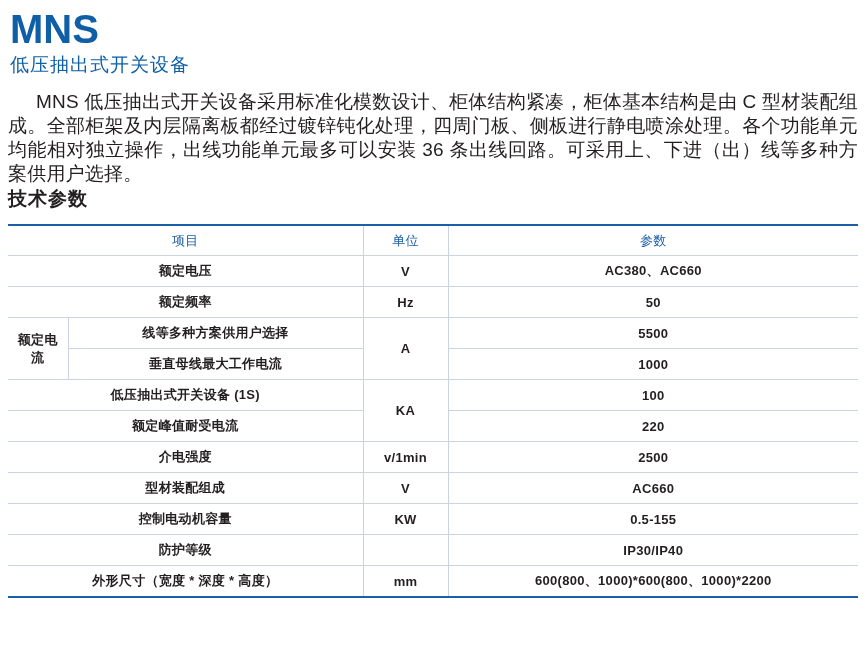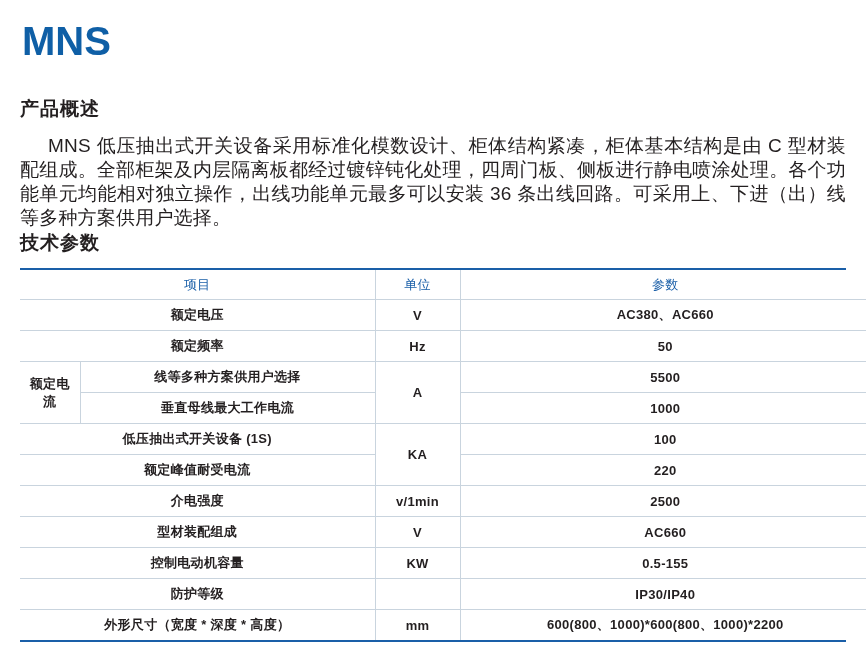--- a/index.html
+++ b/index.html
@@ -11,21 +11,21 @@
     height: 651px;
     background: #ffffff;
     font-family: "Liberation Sans", sans-serif;
     color: #231f20;
     overflow: hidden;
   }
   .page {
     position: relative;
     width: 866px;
     height: 482px;
-    padding: 12px;
+    padding: 0;
     box-sizing: border-box;
   }
   
   .header {
     padding: 8px 0 0 10px;
   }
   .brand {
     font-size: 40px;
     font-weight: bold;
     color: #0f5fa6;
@@ -105,23 +105,23 @@
   col.c3 { width: 85px; }
   col.c4 { width: 410px; }
 </style>
 </head>
 <body>
 
 <div class="page">
 
   <div class="header">
     <div class="brand">MNS</div>
+    <div class="brand-sub">低压抽出式开关设备</div>
   </div>
 
-  <h2 class="section-title sec1">产品概述</h2>
   <p class="body-text">MNS 低压抽出式开关设备采用标准化模数设计、柜体结构紧凑，柜体基本结构是由 C 型材装配组成。全部柜架及内层隔离板都经过镀锌钝化处理，四周门板、侧板进行静电喷涂处理。各个功能单元均能相对独立操作，出线功能单元最多可以安装 36 条出线回路。可采用上、下进（出）线等多种方案供用户选择。</p>
 
   <h2 class="section-title sec2">技术参数</h2>
 
   <div class="table-wrap">
     <table class="spec">
       <colgroup>
         <col class="c1">
           <col class="c2">
           <col class="c3">

